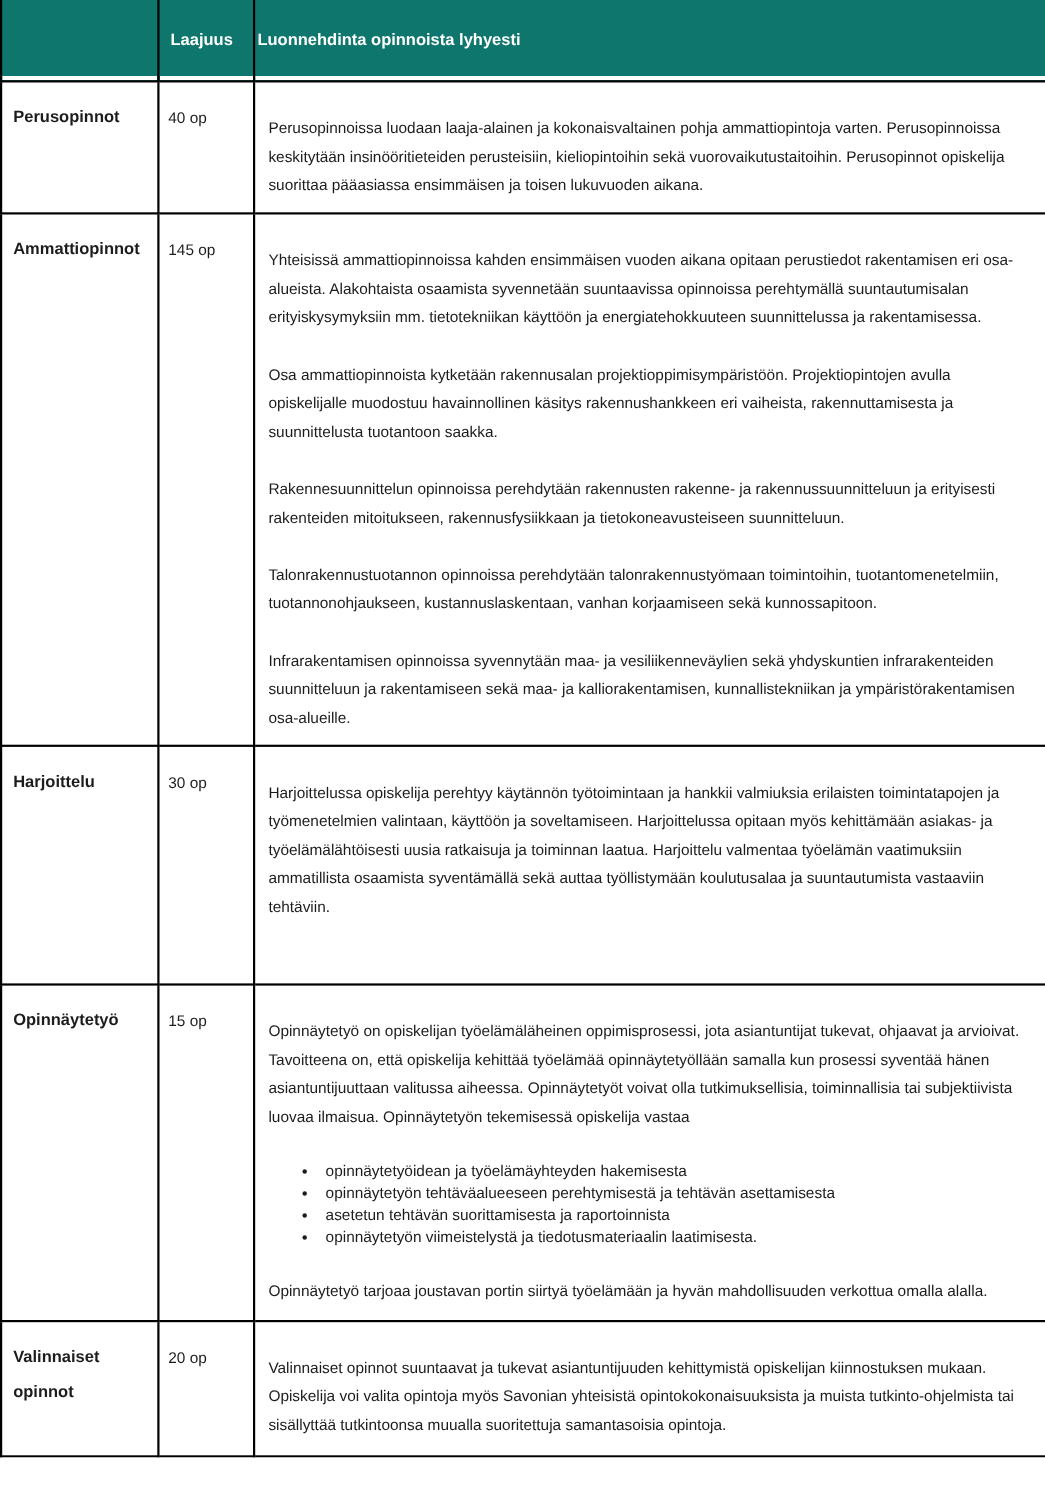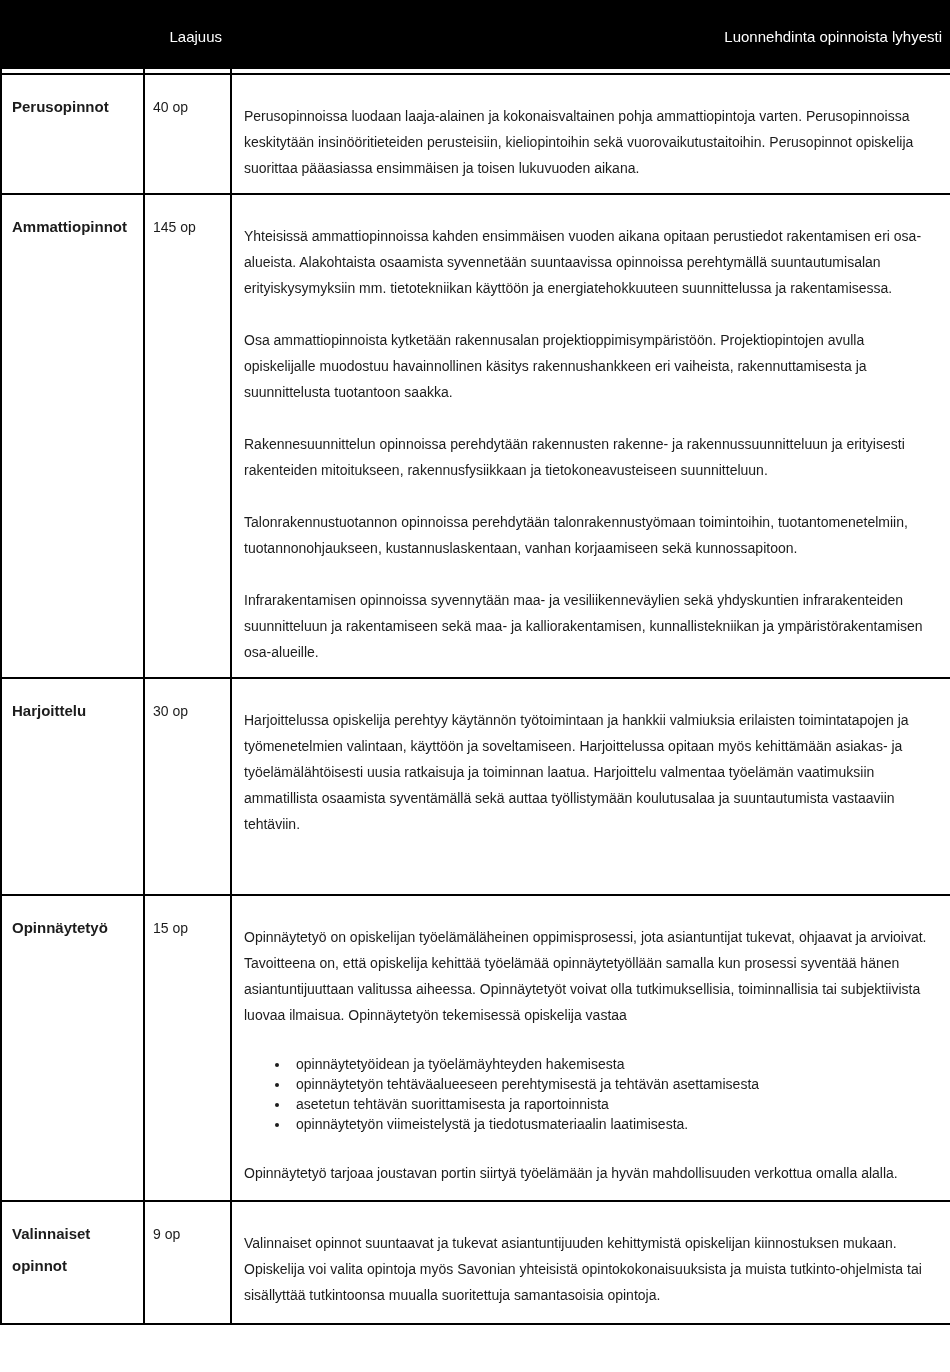--- a/index.html
+++ b/index.html
@@ -16,35 +16,35 @@
     width: 950px;
     border-collapse: collapse;
     table-layout: fixed;
   }
   col.c1 { width: 143px; }
   col.c2 { width: 87px; }
   col.c3 { width: 720px; }
 
   
   thead th {
-    background: #000000;
+    background: #0f766e;
     color: #ffffff;
     font-size: 15px;
-    font-weight: normal;
-    text-align: right;
+    font-weight: bold;
+    text-align: left;
     vertical-align: middle;
     height: 73px;
     padding: 0 8px 0 10px;
     border: 0;
     border-left: 2px solid #000000;
     border-right: 2px solid #000000;
     border-bottom: 2px solid #000000;
     box-shadow: inset 0 -4px 0 #ffffff;
   }
-  thead th.h-desc { padding-left: 22px; }
+  thead th.h-desc { padding-left: 2px; }
 
   tbody td {
     border: 2px solid #000000;
     vertical-align: top;
     font-size: 14px;
     line-height: 26px;
   }
   td.col-label {
     font-weight: bold;
     font-size: 15px;
@@ -130,20 +130,20 @@
               <li>opinnäytetyöidean ja työelämäyhteyden hakemisesta</li>
               <li>opinnäytetyön tehtäväalueeseen perehtymisestä ja tehtävän asettamisesta</li>
               <li>asetetun tehtävän suorittamisesta ja raportoinnista</li>
               <li>opinnäytetyön viimeistelystä ja tiedotusmateriaalin laatimisesta.</li>
             </ul>
             <p>Opinnäytetyö tarjoaa joustavan portin siirtyä työelämään ja hyvän mahdollisuuden verkottua omalla alalla.</p>
           </td>
         </tr>
         <tr>
           <td class="col-label">Valinnaiset opinnot</td>
-          <td class="col-credits">9 op</td>
+          <td class="col-credits">20 op</td>
           <td class="col-desc">
             <p>Valinnaiset opinnot suuntaavat ja tukevat asiantuntijuuden kehittymistä opiskelijan kiinnostuksen mukaan. Opiskelija voi valita opintoja myös Savonian yhteisistä opintokokonaisuuksista ja muista tutkinto-ohjelmista tai sisällyttää tutkintoonsa muualla suoritettuja samantasoisia opintoja.</p>
           </td>
         </tr>
       </tbody>
   </table>
 </div>
 
 </body></html>

